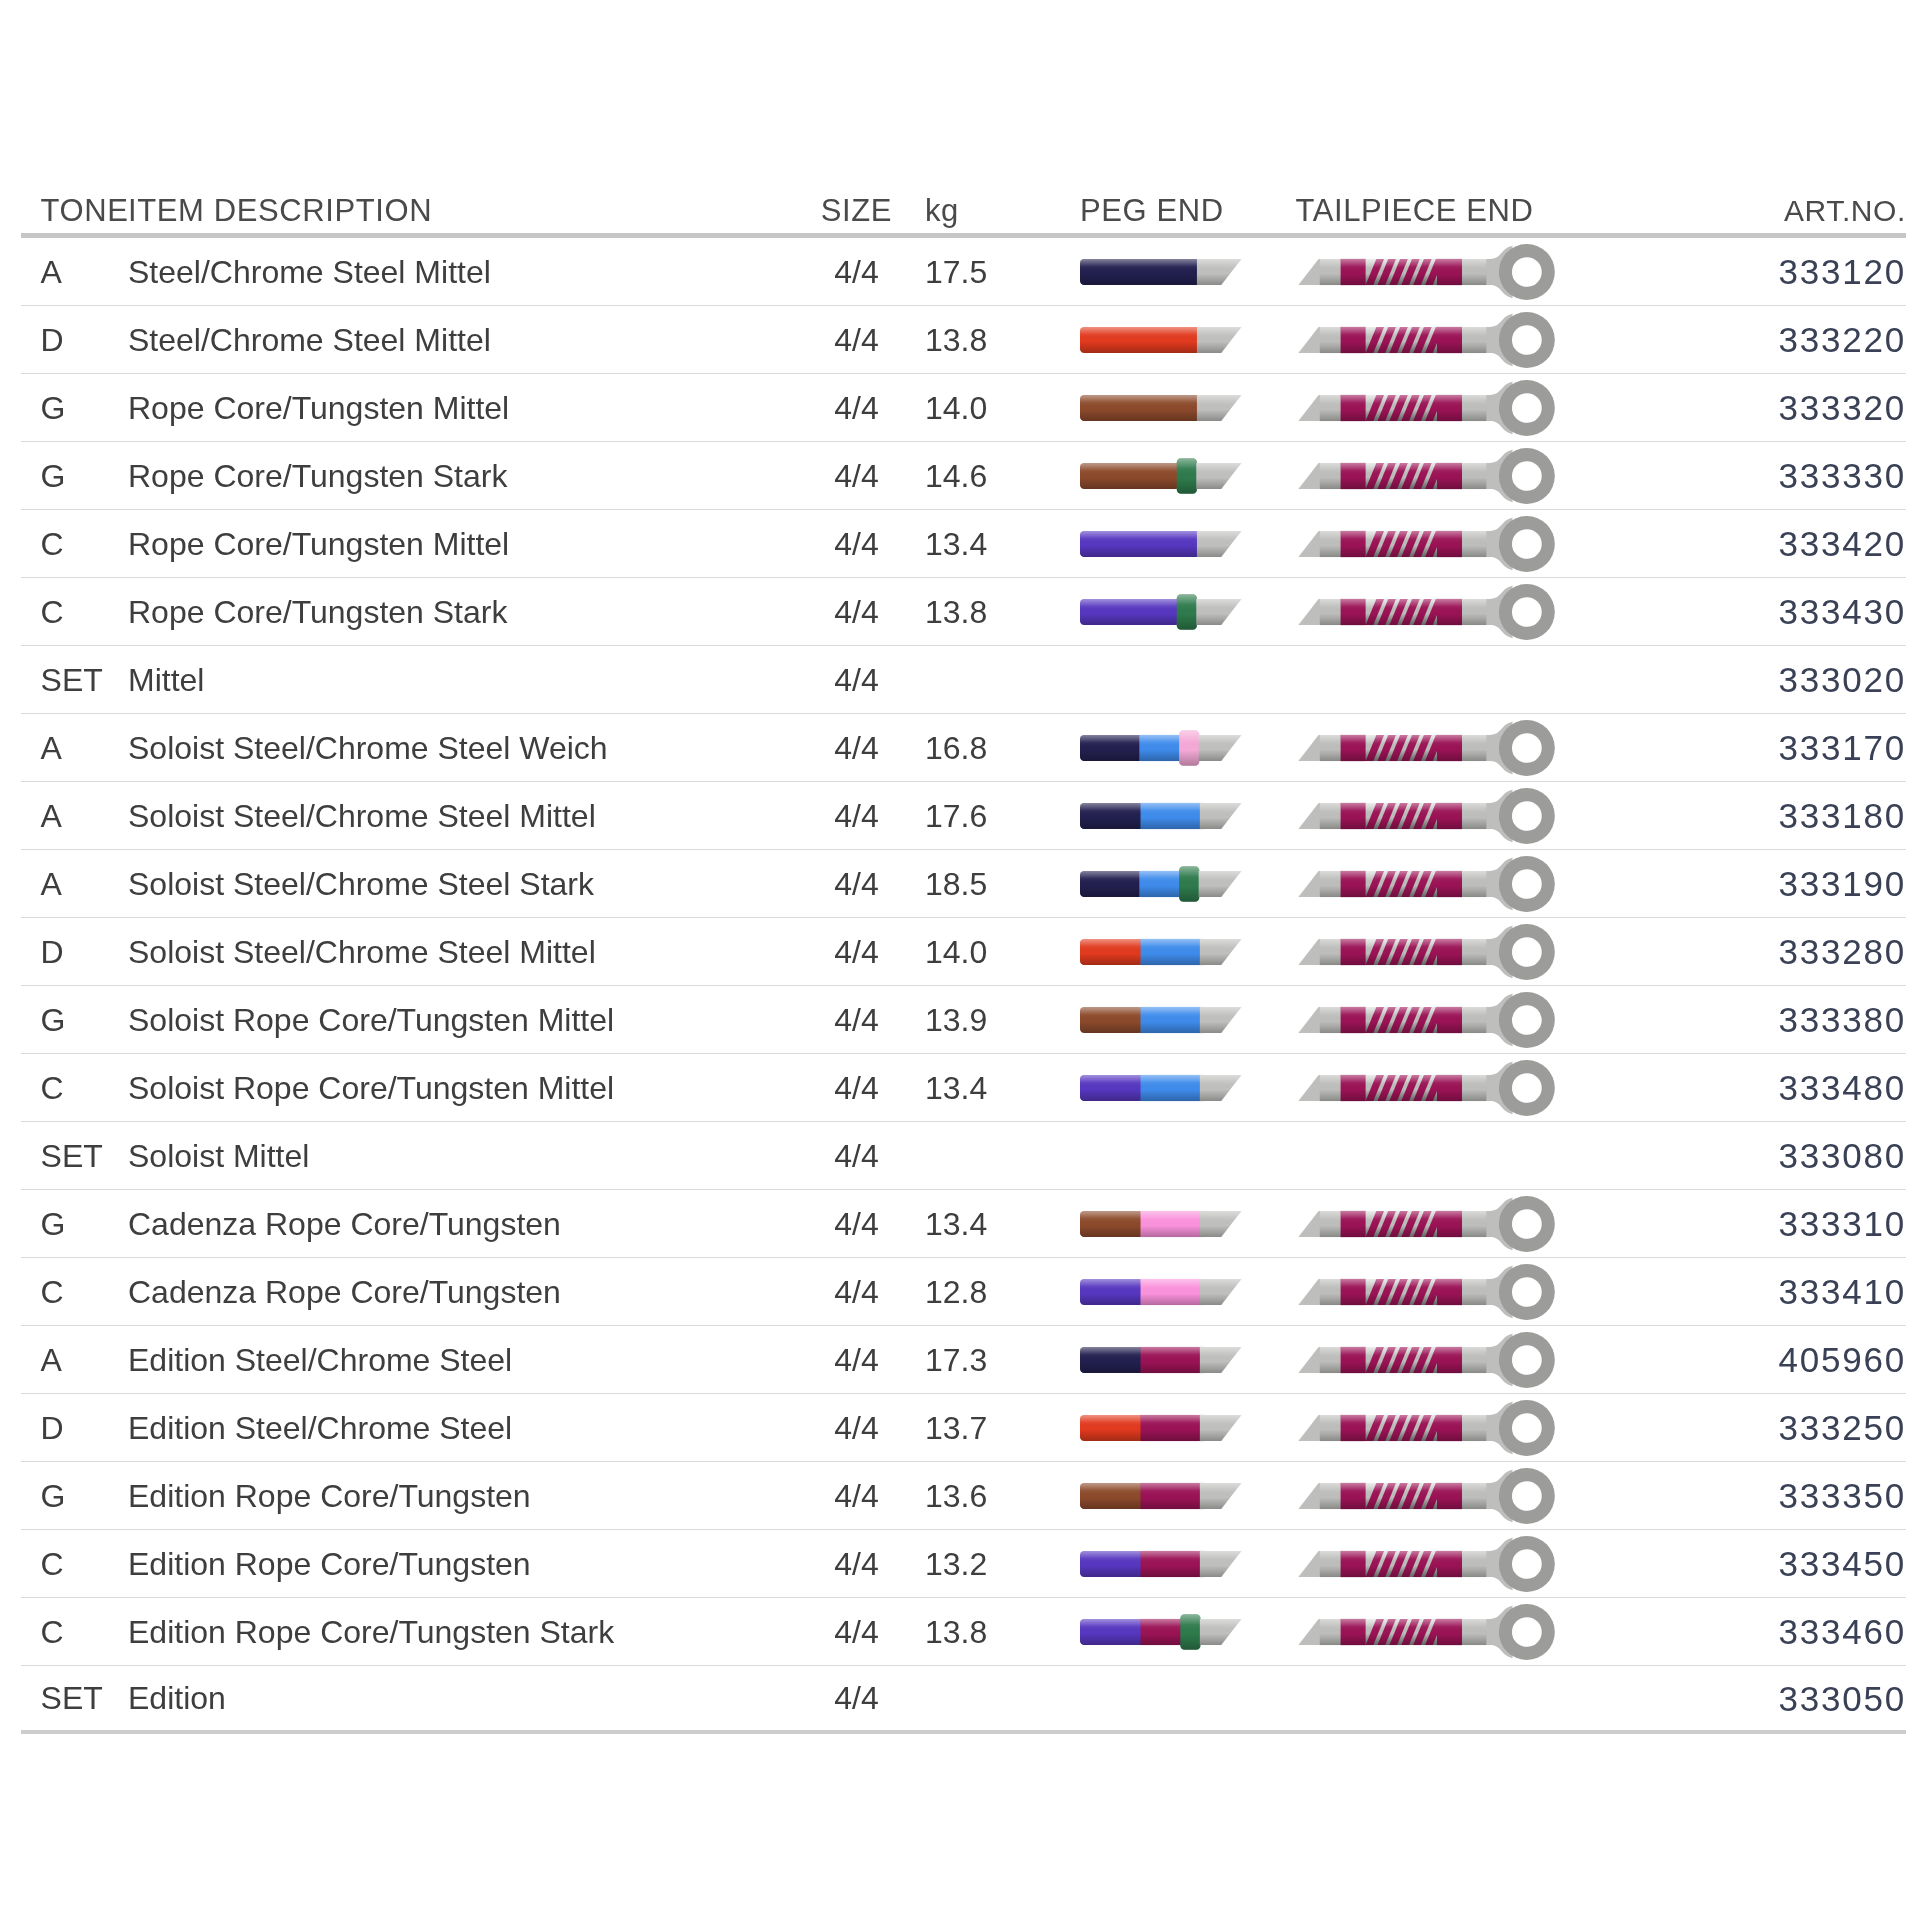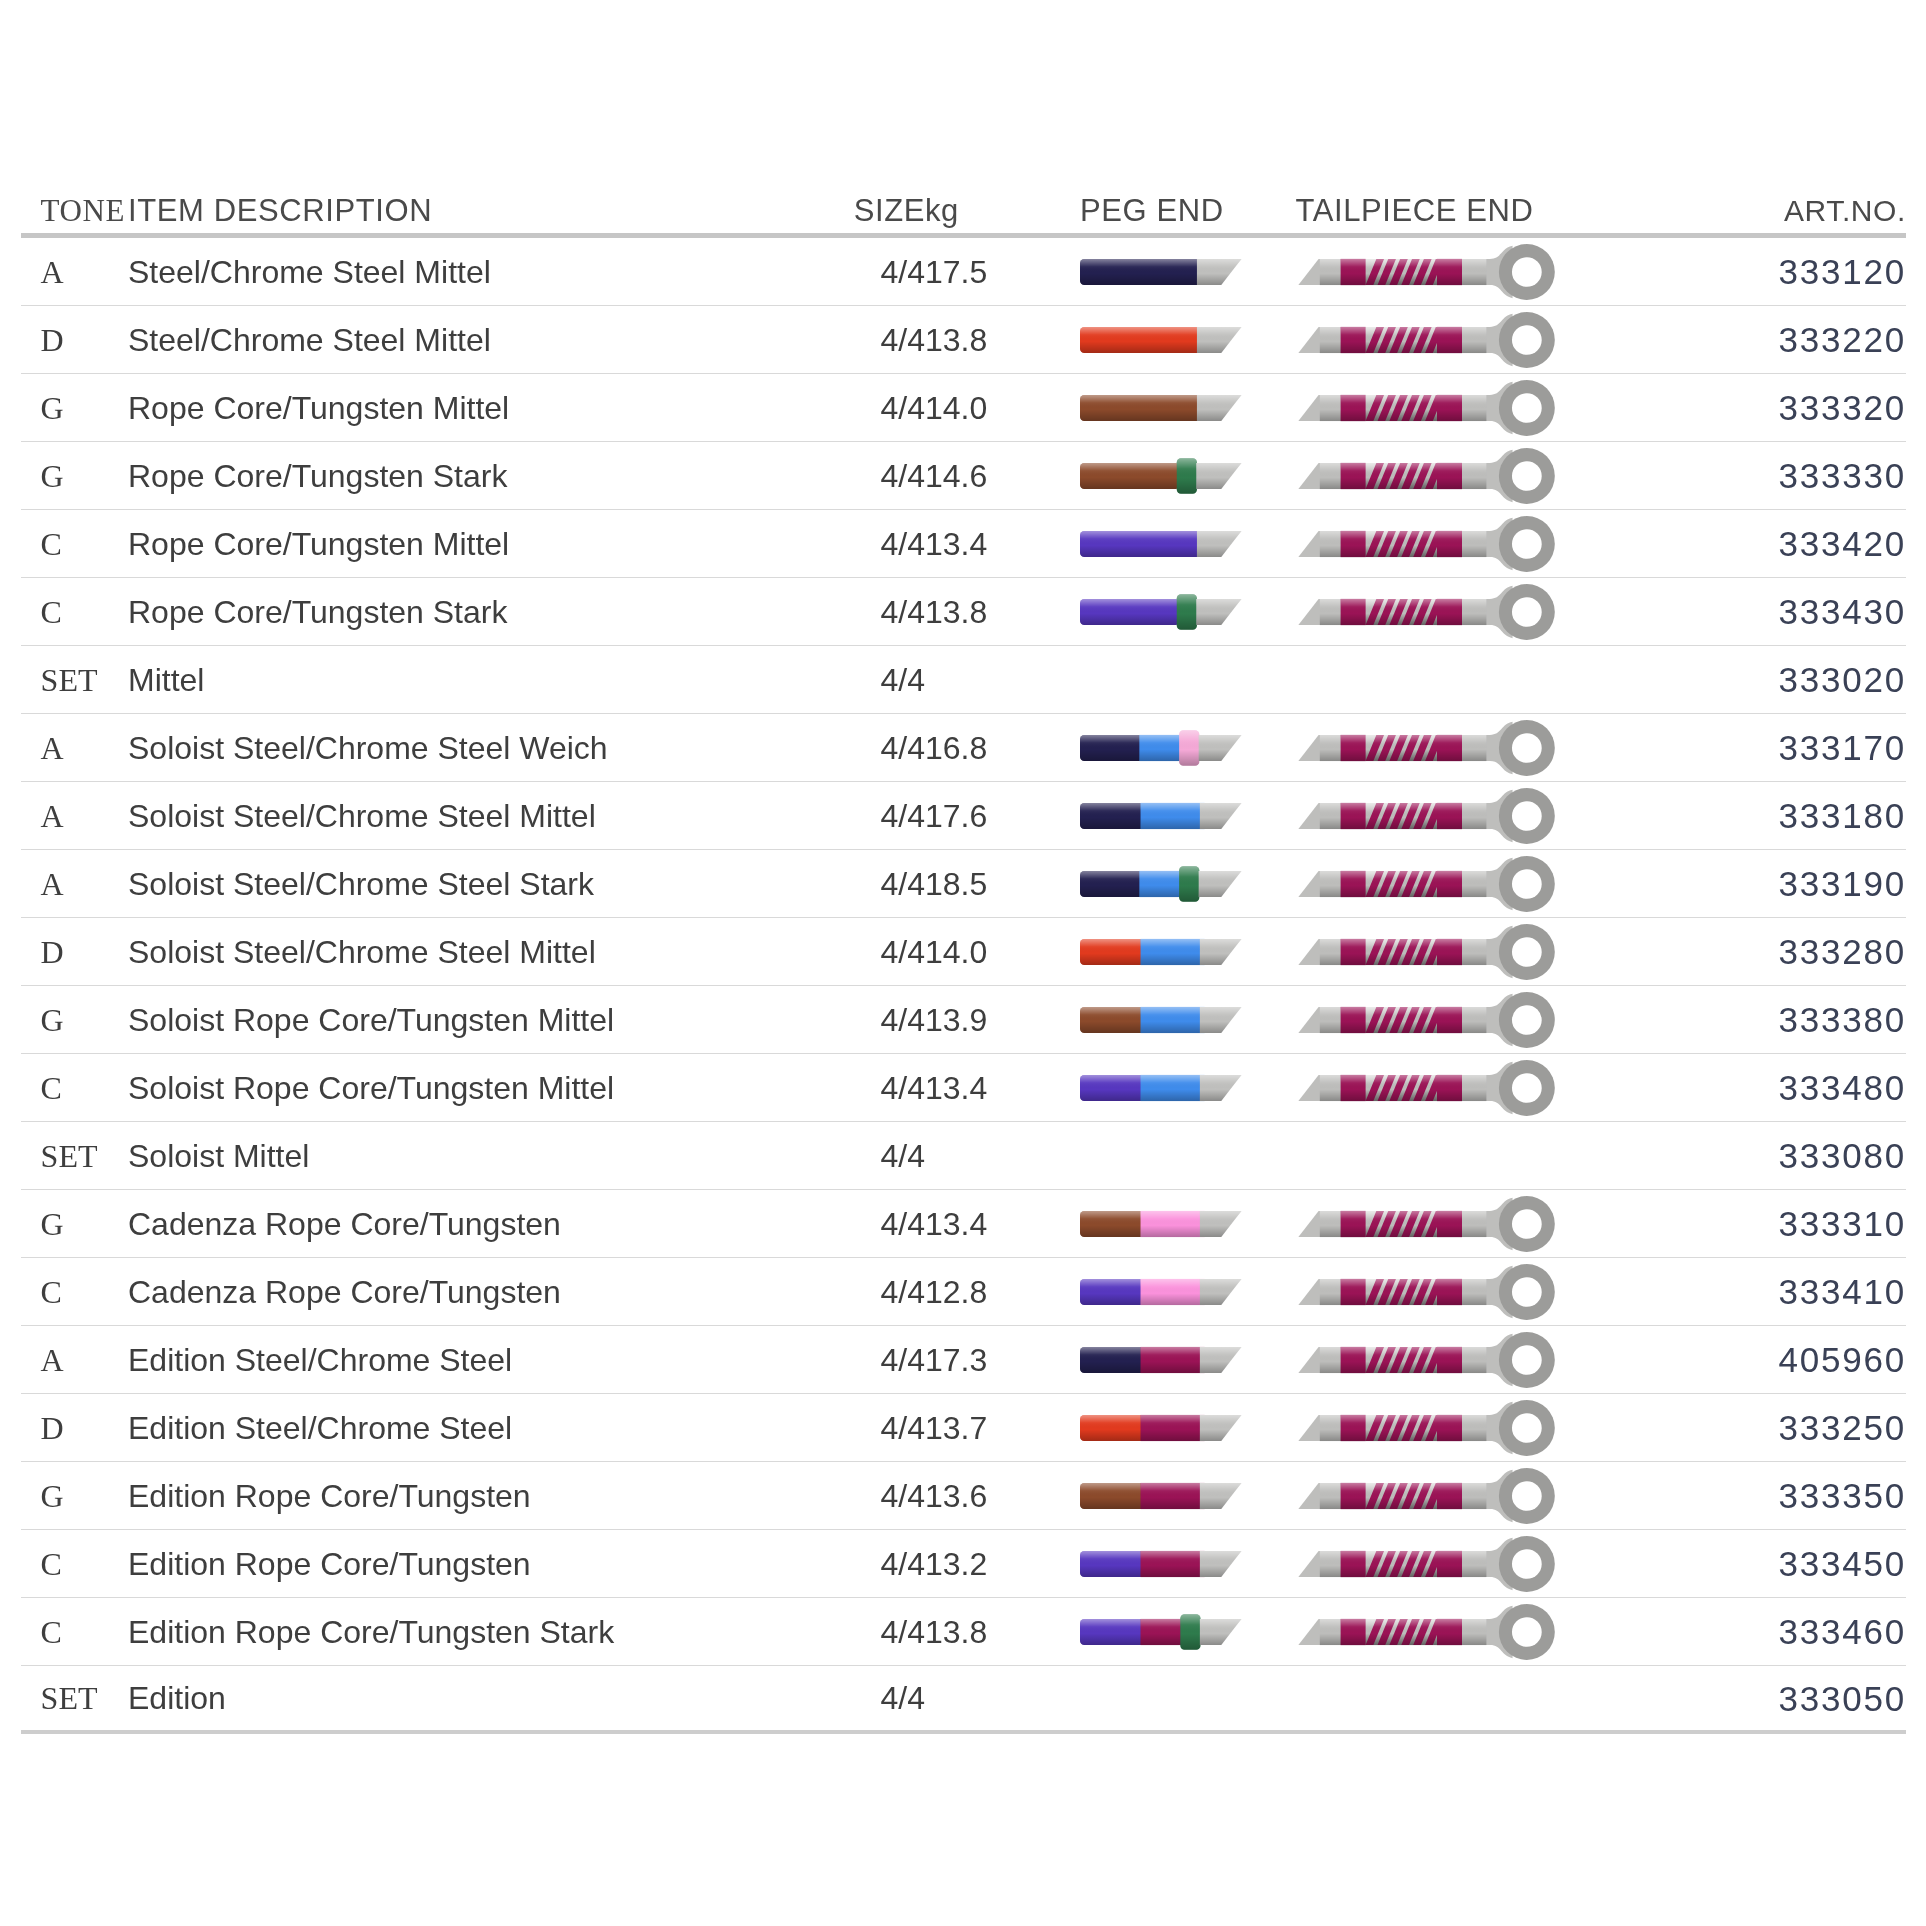--- a/index.html
+++ b/index.html
@@ -9,22 +9,22 @@
   .spec-table{position:absolute;left:21px;top:188px;width:1885px;
     --cols:107px 660px 137px 143px 196px 333px 1fr;}
   .thead{display:grid;grid-template-columns:var(--cols);align-items:end;
     height:50px;box-sizing:border-box;padding-bottom:7.1px;
     border-bottom:5.4px solid #c6c6c6;}
   .trow{display:grid;grid-template-columns:var(--cols);align-items:center;
     height:68px;box-sizing:border-box;border-bottom:1.8px solid #d9d9d9;}
   .trow.last{border-bottom:4.8px solid #cdcdcd;}
   .cell{font-size:32px;color:#3e3e3e;line-height:1;white-space:nowrap;}
   .th{font-size:31px;color:#4a4a4a;letter-spacing:0.6px;}
-  .tone{padding-left:19.6px;font-family:Liberation Serif, serif;}
-  .size{text-align:right;}
+  .tone{padding-left:19.6px;}
+  .size{text-align:center;}
   .kg{text-align:left;padding-right:14.3px;}
   .art{text-align:right;color:#3a4156;font-size:35px;letter-spacing:1.8px;}
   .th.art{font-size:30px;color:#4a4a4a;letter-spacing:0.6px;}
   .peg{padding-left:12px;}
   .tail{padding-left:31.5px;}
   .peg svg,.tail svg{display:block;}
 </style>
 </head>
 <body>
 

